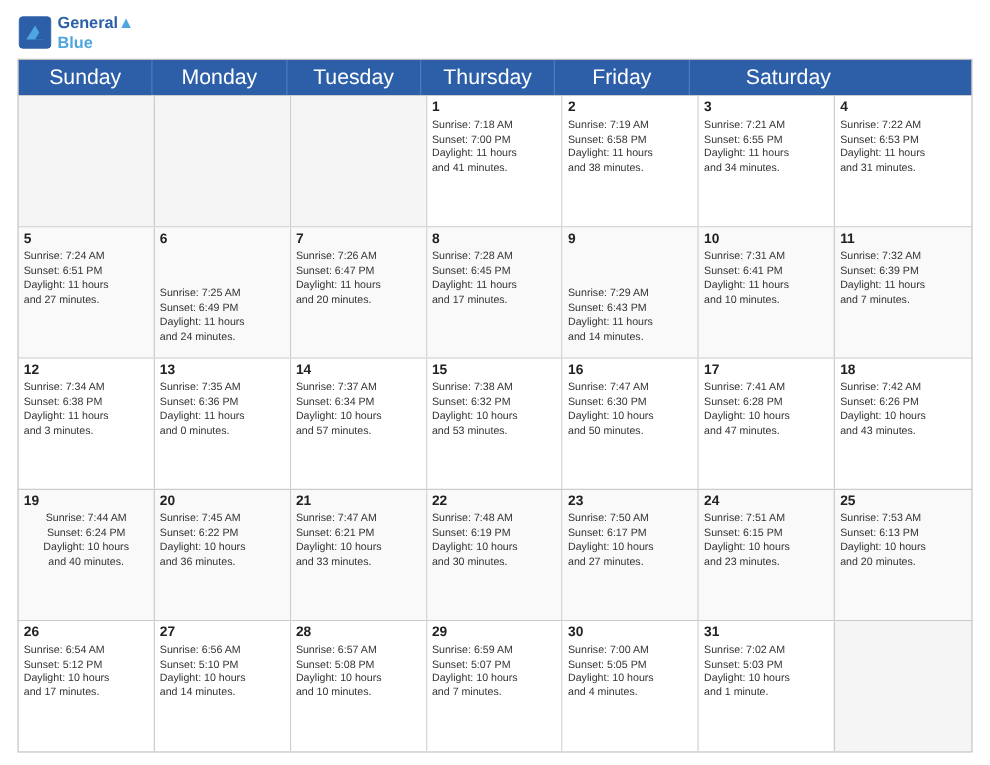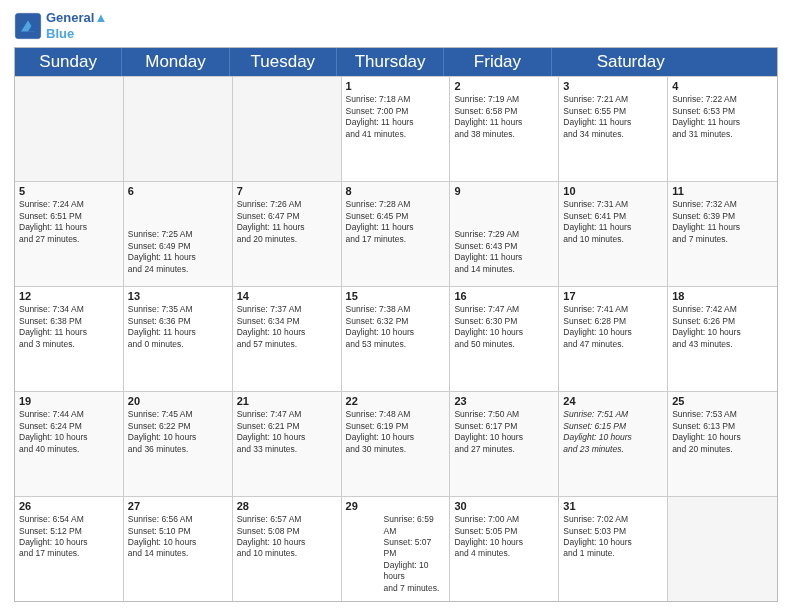--- a/index.html
+++ b/index.html
@@ -264,21 +264,21 @@
             <span class="day-num">18</span>
             <div class="cell-text" style="white-space: pre-line;">Sunrise: 7:42 AM
 Sunset: 6:26 PM
 Daylight: 10 hours
 and 43 minutes.</div>
           </div>
         </div>
         <div class="cal-row">
           <div class="cal-cell alt">
             <span class="day-num">19</span>
-            <div class="cell-text" style="white-space: pre-line;">Sunrise: 7:44 AM
+            <div class="cell-text" style="white-space: pre-line; text-align: center;">Sunrise: 7:44 AM
 Sunset: 6:24 PM
 Daylight: 10 hours
 and 40 minutes.</div>
           </div>
           <div class="cal-cell alt">
             <span class="day-num">20</span>
             <div class="cell-text" style="white-space: pre-line;">Sunrise: 7:45 AM
 Sunset: 6:22 PM
 Daylight: 10 hours
 and 36 minutes.</div>
@@ -299,21 +299,21 @@
           </div>
           <div class="cal-cell alt">
             <span class="day-num">23</span>
             <div class="cell-text" style="white-space: pre-line;">Sunrise: 7:50 AM
 Sunset: 6:17 PM
 Daylight: 10 hours
 and 27 minutes.</div>
           </div>
           <div class="cal-cell alt">
             <span class="day-num">24</span>
-            <div class="cell-text" style="white-space: pre-line; font-style: italic;">Sunrise: 7:51 AM
+            <div class="cell-text" style="white-space: pre-line;">Sunrise: 7:51 AM
 Sunset: 6:15 PM
 Daylight: 10 hours
 and 23 minutes.</div>
           </div>
           <div class="cal-cell alt">
             <span class="day-num">25</span>
             <div class="cell-text" style="white-space: pre-line;">Sunrise: 7:53 AM
 Sunset: 6:13 PM
 Daylight: 10 hours
 and 20 minutes.</div>
@@ -336,21 +336,21 @@
           </div>
           <div class="cal-cell">
             <span class="day-num">28</span>
             <div class="cell-text" style="white-space: pre-line;">Sunrise: 6:57 AM
 Sunset: 5:08 PM
 Daylight: 10 hours
 and 10 minutes.</div>
           </div>
           <div class="cal-cell">
             <span class="day-num">29</span>
-            <div class="cell-text" style="white-space: pre-line; margin-left: 38px;">Sunrise: 6:59 AM
+            <div class="cell-text" style="white-space: pre-line;">Sunrise: 6:59 AM
 Sunset: 5:07 PM
 Daylight: 10 hours
 and 7 minutes.</div>
           </div>
           <div class="cal-cell">
             <span class="day-num">30</span>
             <div class="cell-text" style="white-space: pre-line;">Sunrise: 7:00 AM
 Sunset: 5:05 PM
 Daylight: 10 hours
 and 4 minutes.</div>

